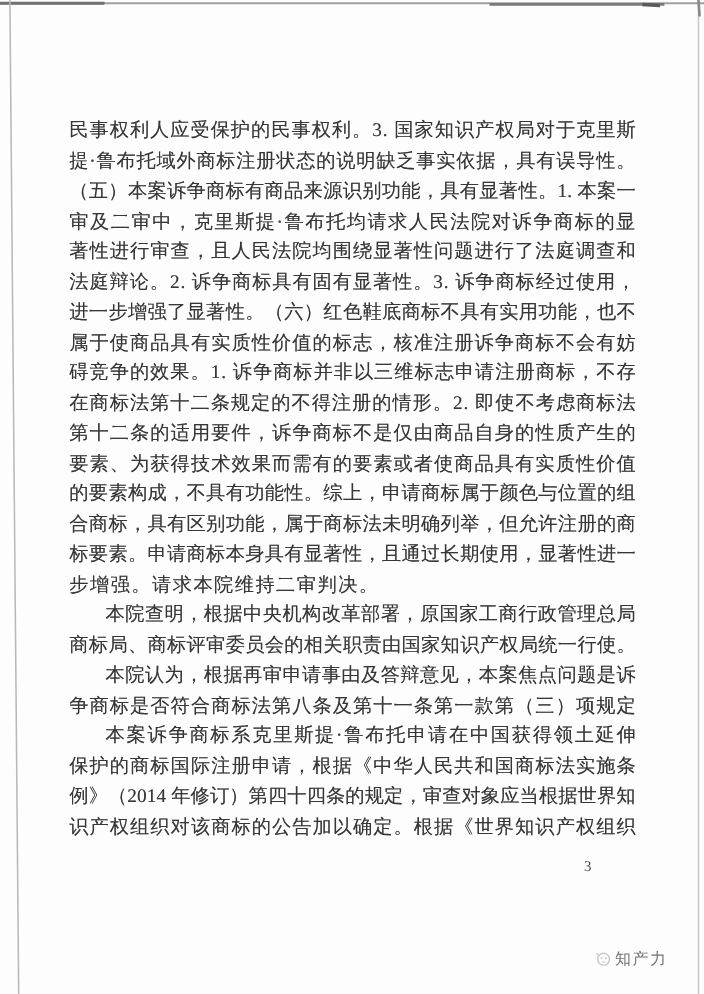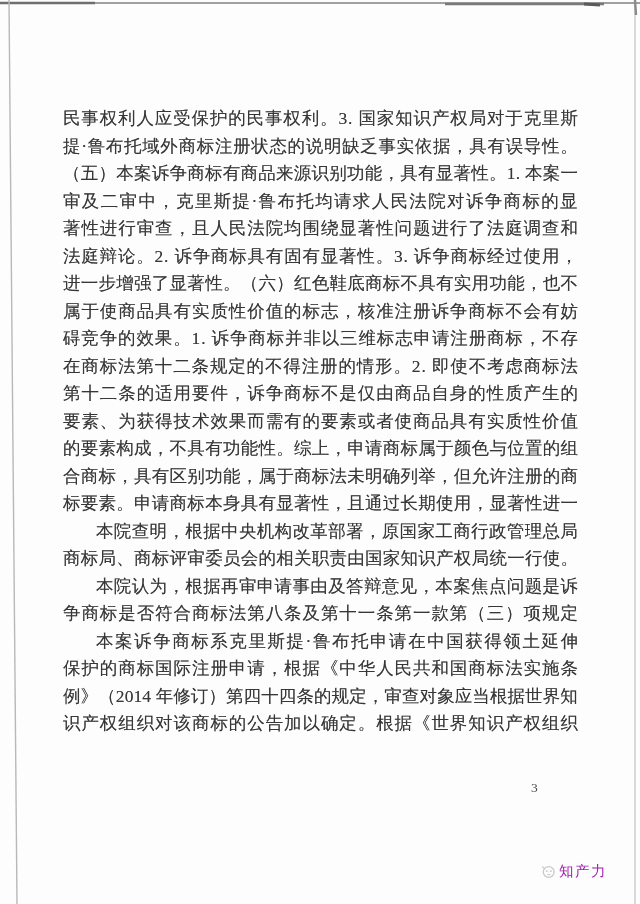--- a/index.html
+++ b/index.html
@@ -43,21 +43,21 @@
     left: 540px;
     top: 862px;
     display: flex;
     align-items: center;
     gap: 3px;
     color: #c9c9c9;
   }
   .wm-text {
     font-size: 14.5px;
     letter-spacing: 1.5px;
-    color: #a21caf;
+    color: #737373;
   }
 </style>
 </head>
 <body>
 
 <div class="page">
 
   <svg class="edges" viewBox="0 0 640 904" xmlns="http://www.w3.org/2000/svg">
     <line x1="0" y1="3" x2="640" y2="3" stroke="#a0a0a0" stroke-width="1.8"></line>
     <line x1="0" y1="3" x2="95" y2="3" stroke="#6f6f6f" stroke-width="2.6"></line>
@@ -530,20 +530,21 @@
         <span>期</span>
         <span>使</span>
         <span>用</span>
         <span>，</span>
         <span>显</span>
         <span>著</span>
         <span>性</span>
         <span>进</span>
         <span>一</span>
       </div>
+      <div class="doc-line short">步增强。请求本院维持二审判决。</div>
       <div class="doc-line indent flush">
         <span>本</span>
         <span>院</span>
         <span>查</span>
         <span>明</span>
         <span>，</span>
         <span>根</span>
         <span>据</span>
         <span>中</span>
         <span>央</span>

